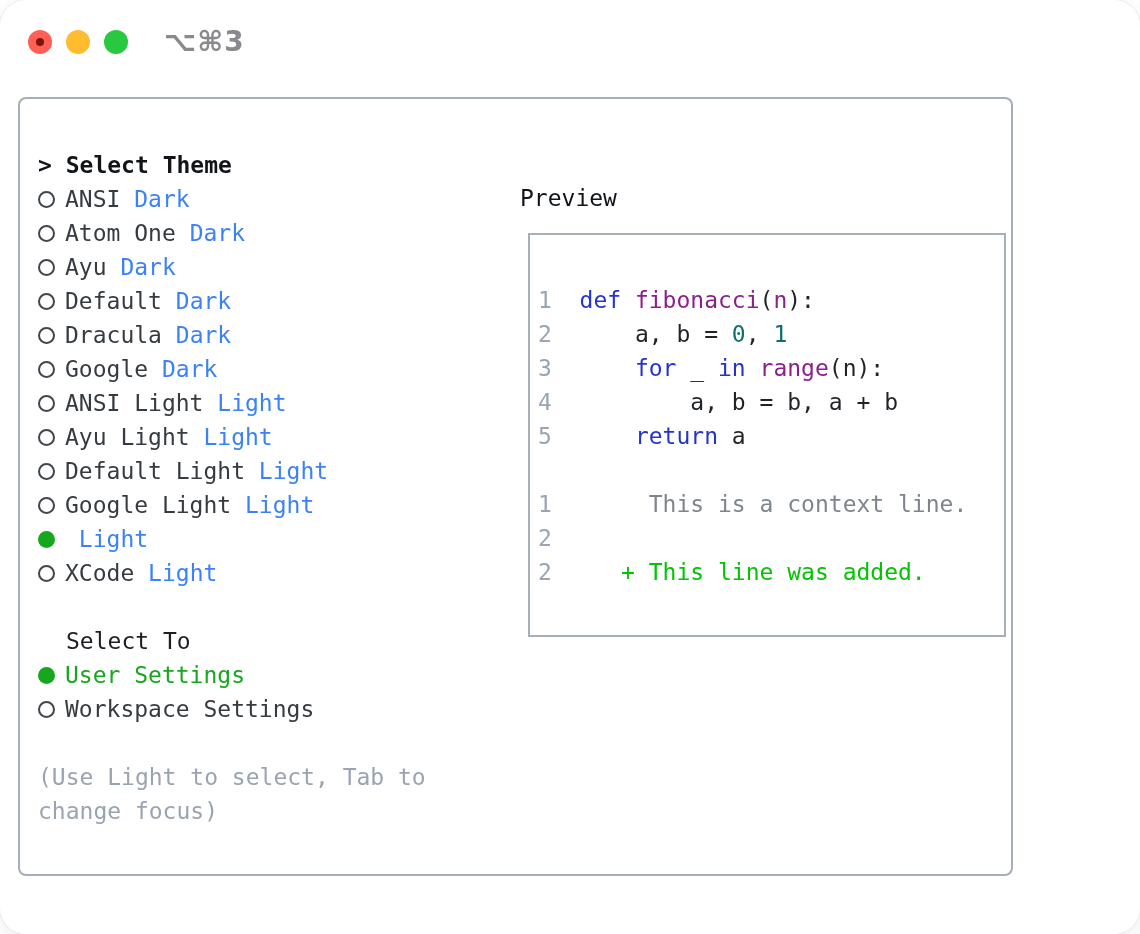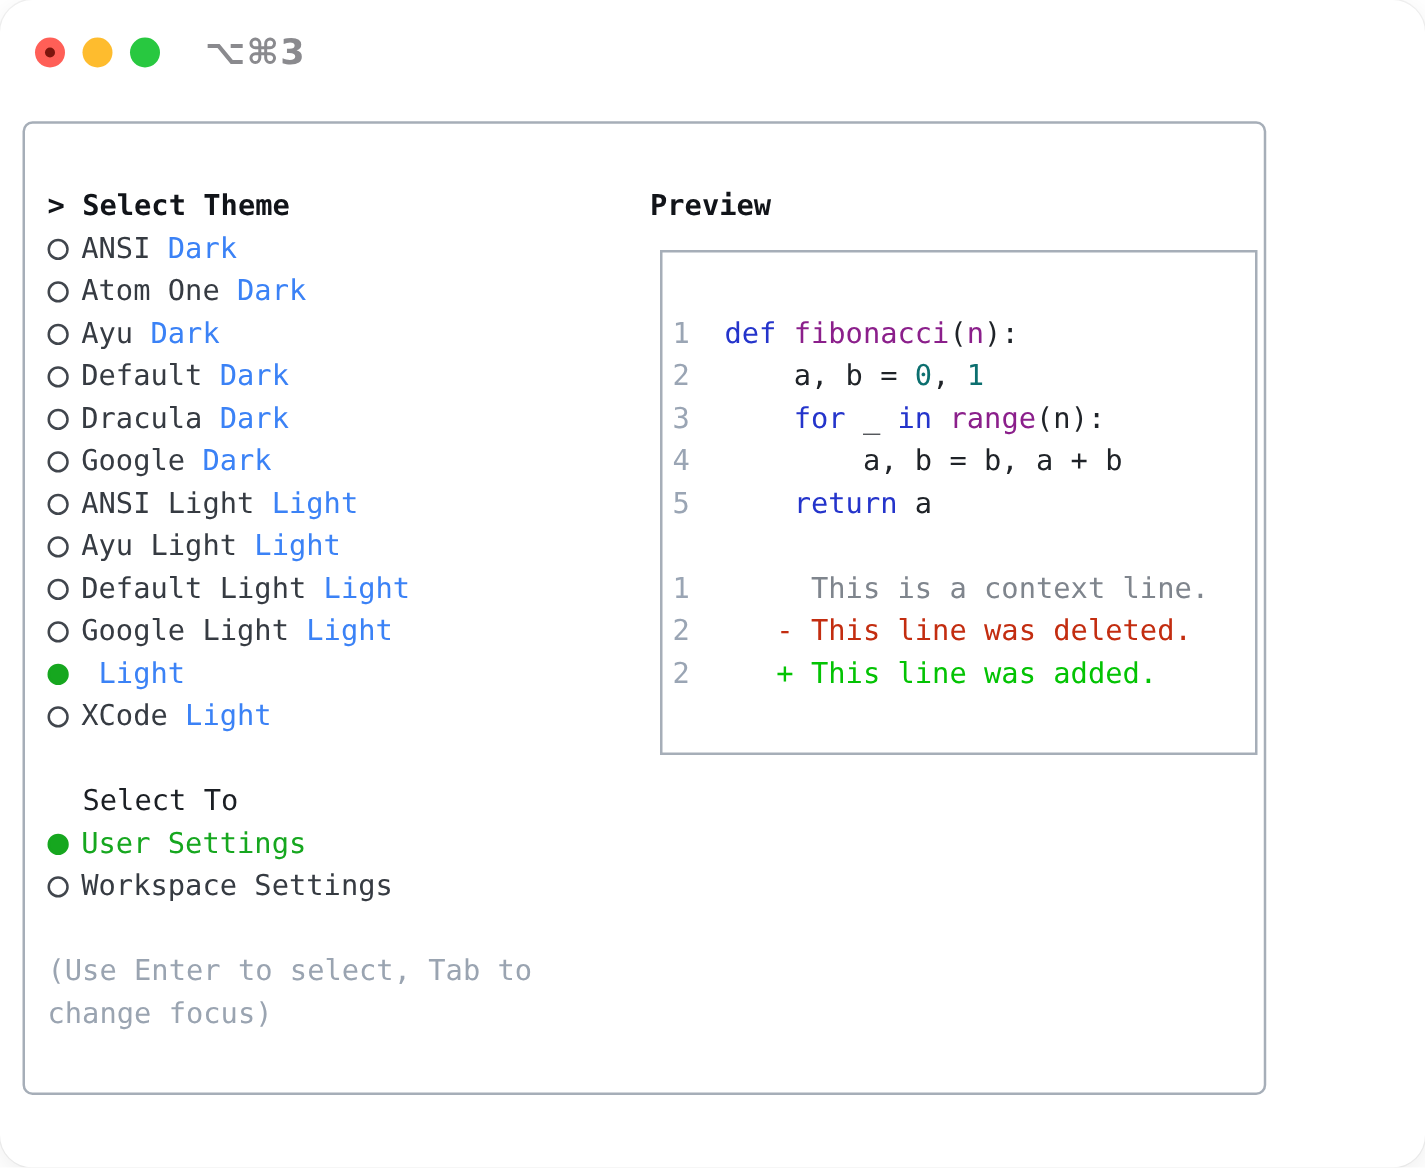--- a/index.html
+++ b/index.html
@@ -25,21 +25,21 @@
   .radio.on{background:#16a71f;border-color:#16a71f;}
   .selected .tname{color:#16a71f;}
   .variant{color:#3b82f6;margin-left:1ch;}
   .hdr{font-weight:bold;color:#111419;text-align:center;}
   .prefix{font-weight:bold;color:#111419;margin-right:1ch;}
   .apply-hdr{margin-left:28px;color:#1b1f24;height:34px;line-height:34px;}
   .spacer{height:34px;}
   .hint{color:#9aa4b1;height:34px;line-height:34px;white-space:pre;}
   
   .rightcol{position:absolute;left:480px;top:49px;font-size:23px;line-height:34px;}
-  .pv-title{font-weight:bold;color:#111419;height:34px;line-height:34px;margin-left:20px;}
+  .pv-title{font-weight:normal;color:#111419;height:34px;line-height:34px;margin-left:20px;margin-top:33px;}
   .pv-box{margin-left:28px;margin-top:18px;width:478px;height:404px;box-sizing:border-box;
     border:2px solid #a6aeb8;padding:48px 0 0 8px;background:#fff;}
   .cl{display:flex;height:34px;line-height:34px;white-space:pre;}
   .lineno{flex:0 0 auto;width:3ch;color:#9aa5b4;}
   .c-kw{color:#2434cb;}
   .c-fn{color:#8b1f8b;}
   .c-nm{color:#0c6f6f;}
   .c-pl{color:#1f2328;}
   .c-ctx{color:#7f858d;}
   .c-del{color:#c32d10;}
@@ -77,32 +77,32 @@
           <div class="row selected"><span class="radio on"></span><span class="variant">Light</span></div>
           <div class="row"><span class="radio"></span><span class="tname">XCode</span><span class="variant">Light</span></div>
         </div>
       <div class="spacer"></div>
       <div class="apply-hdr">Select To</div>
       <div id="apply-list">
           <div class="row selected"><span class="radio on"></span><span class="tname">User Settings</span></div>
           <div class="row"><span class="radio"></span><span class="tname">Workspace Settings</span></div>
         </div>
       <div class="spacer"></div>
-      <div class="hint">(Use Enter to select, Tab to</div>
+      <div class="hint">(Use Light to select, Tab to</div>
       <div class="hint">change focus)</div>
     </div>
 
     <div class="rightcol">
       <div class="pv-title">Preview</div>
       <div class="pv-box" id="pv-box">
           <div class="cl"><span class="lineno">1</span><span class="code"><span class="c-kw">def </span><span class="c-fn">fibonacci</span><span class="c-pl">(</span><span class="c-fn">n</span><span class="c-pl">):</span></span></div>
           <div class="cl"><span class="lineno">2</span><span class="code"><span class="c-pl">    a, b = </span><span class="c-nm">0</span><span class="c-pl">, </span><span class="c-nm">1</span></span></div>
           <div class="cl"><span class="lineno">3</span><span class="code"><span class="c-pl">    </span><span class="c-kw">for</span><span class="c-pl"> _ </span><span class="c-kw">in</span><span class="c-pl"> </span><span class="c-fn">range</span><span class="c-pl">(n):</span></span></div>
           <div class="cl"><span class="lineno">4</span><span class="code"><span class="c-pl">        a, b = b, a + b</span></span></div>
           <div class="cl"><span class="lineno">5</span><span class="code"><span class="c-pl">    </span><span class="c-kw">return</span><span class="c-pl"> a</span></span></div>
           <div class="cl"><span class="lineno"></span><span class="code"></span></div>
           <div class="cl"><span class="lineno">1</span><span class="code"><span class="c-ctx">     This is a context line.</span></span></div>
-          <div class="cl"><span class="lineno">2</span><span class="code"><span class="c-del">   - This line was deleted.</span></span></div>
+          <div class="cl"><span class="lineno">2</span></div>
           <div class="cl"><span class="lineno">2</span><span class="code"><span class="c-add">   + This line was added.</span></span></div>
         </div>
     </div>
   </div>
 </div>
 
 </body></html>

